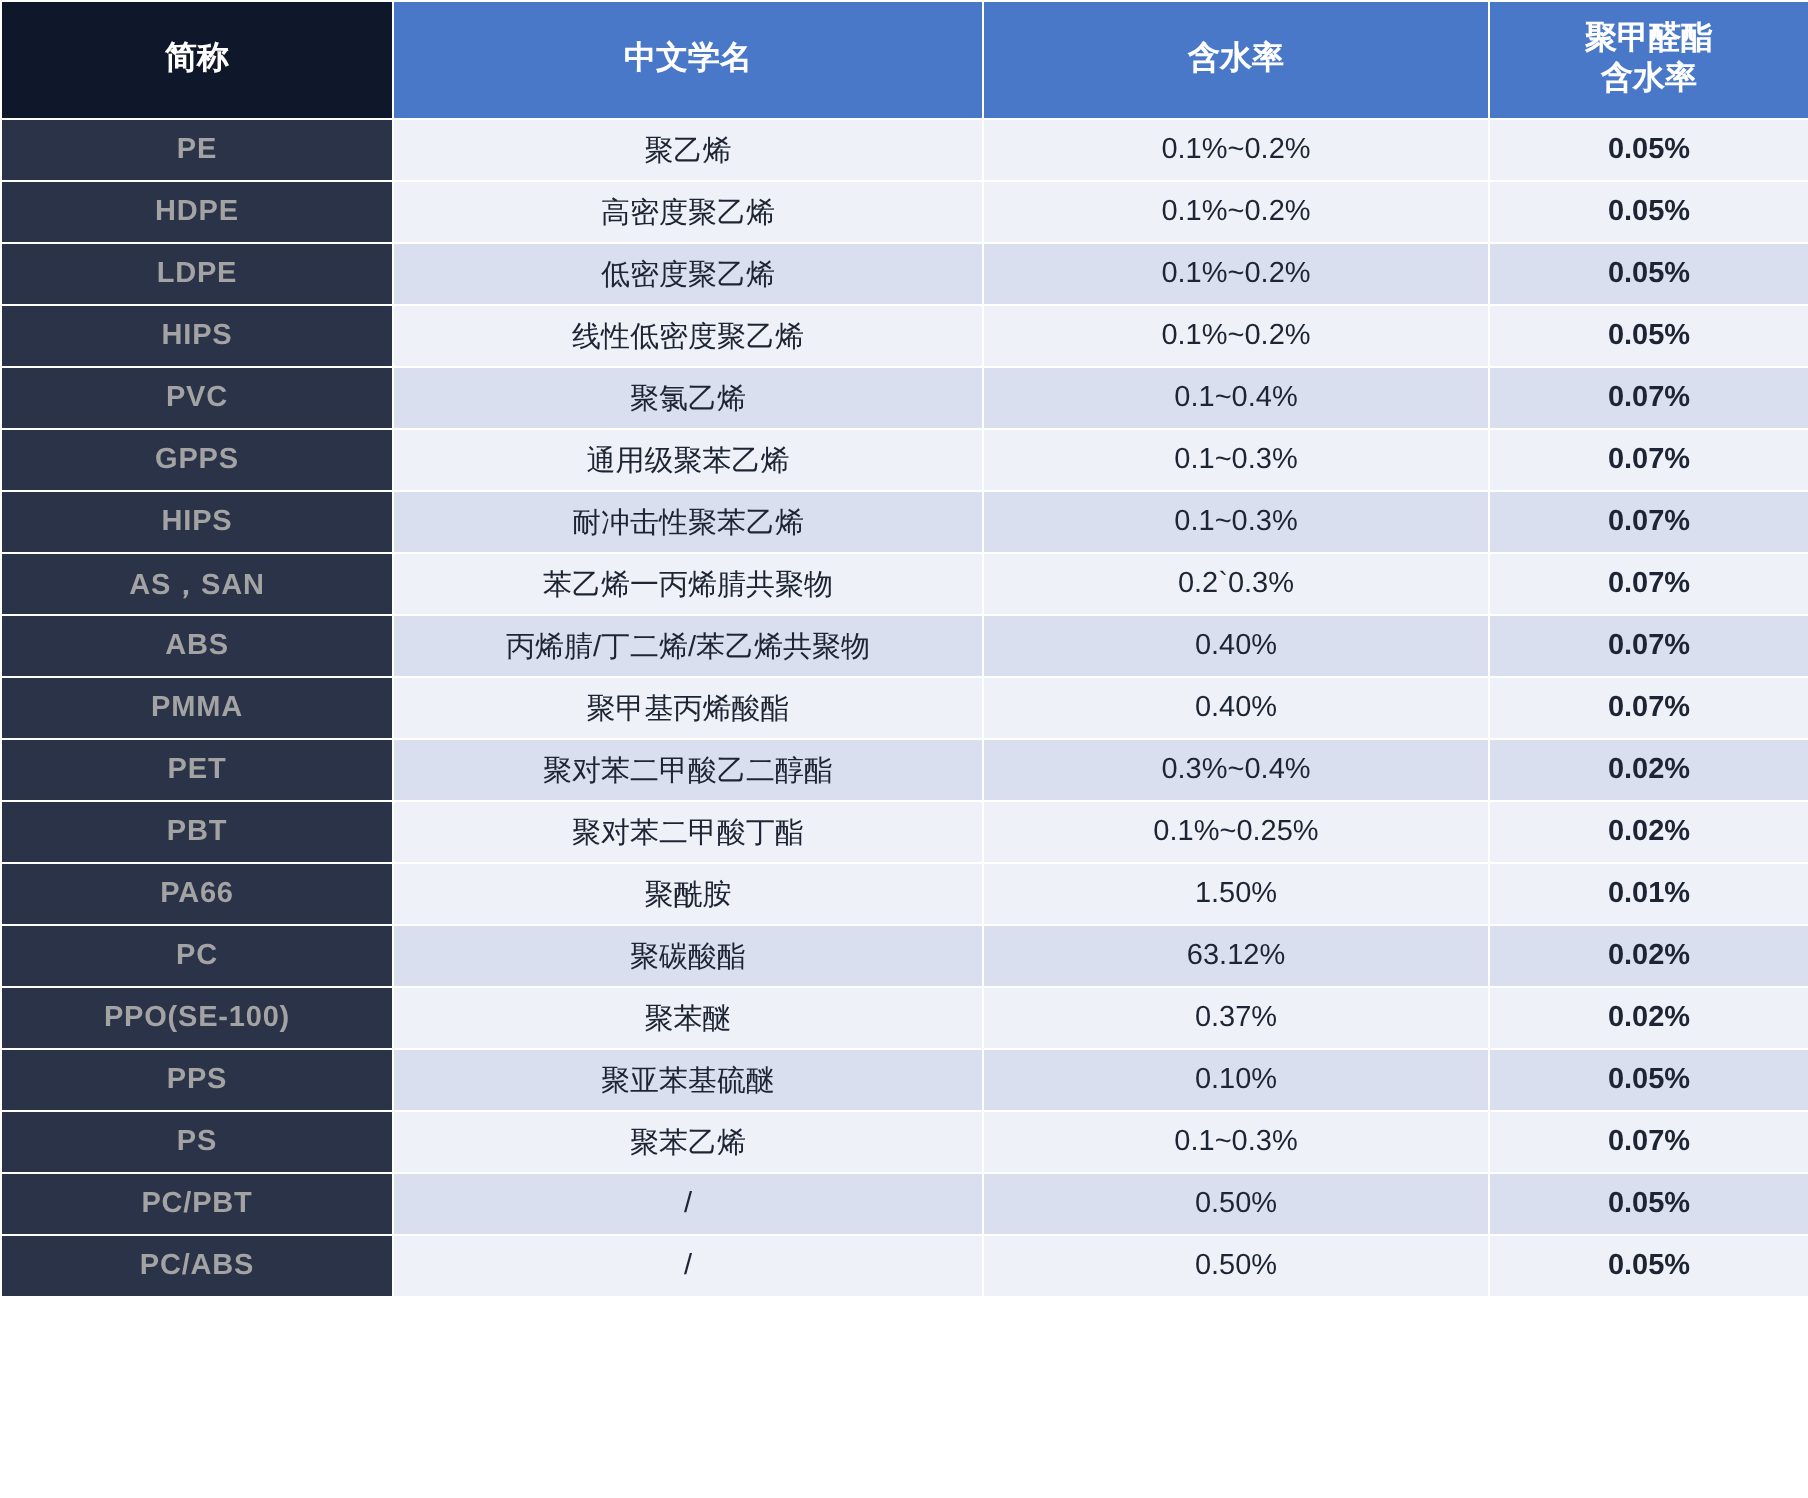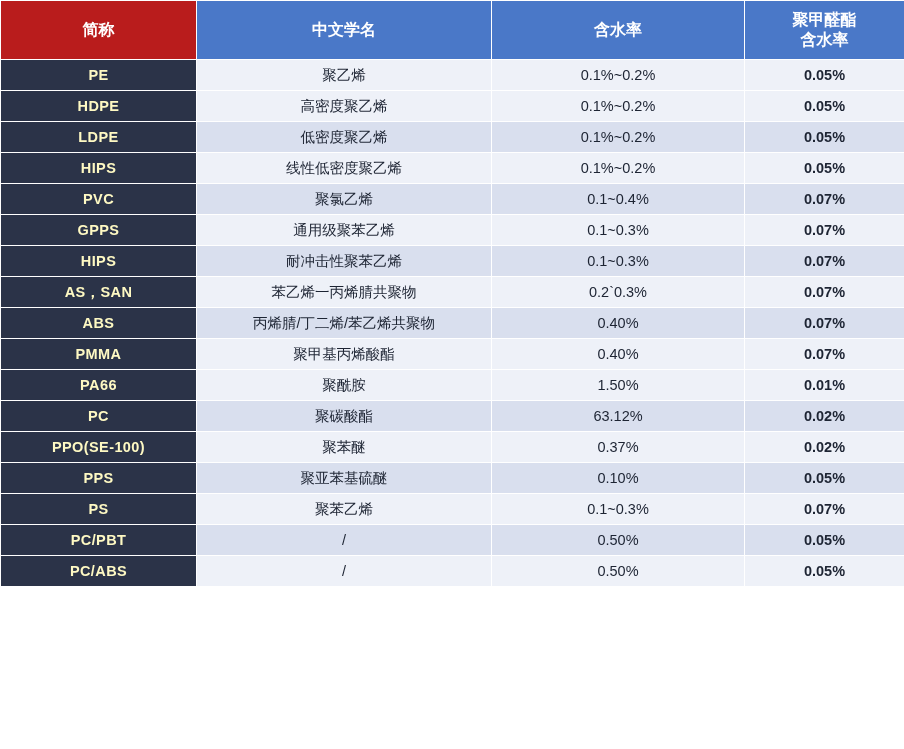--- a/index.html
+++ b/index.html
@@ -33,39 +33,39 @@
     font-size: 16px;
     font-weight: bold;
     color: #ffffff;
     text-align: center;
     vertical-align: middle;
     padding: 0 4px;
     border: 1px solid #ffffff;
     line-height: 1.25;
   }
   th.head-dark {
-    background: #b91c1c;
+    background: #0f172a;
   }
   th.head-blue {
     background: #4a78c8;
   }
 
   tbody td {
     height: 30px;
     font-size: 14.5px;
     text-align: center;
     vertical-align: middle;
     padding: 0 4px;
     border: 1px solid #ffffff;
     color: #1d2433;
     white-space: nowrap;
   }
   td.abbr {
     background: #2b3348;
-    color: #fef9c3;
+    color: #a3a3a3;
     font-weight: bold;
     letter-spacing: 0.4px;
   }
   tbody tr.odd td.name,
   tbody tr.odd td.moisture,
   tbody tr.odd td.allow {
     background: #eef1f8;
   }
   tbody tr.even td.name,
   tbody tr.even td.moisture,
@@ -153,20 +153,32 @@
           <td class="name">丙烯腈/丁二烯/苯乙烯共聚物</td>
           <td class="moisture">0.40%</td>
           <td class="allow">0.07%</td>
         </tr>
         <tr class="odd">
           <td class="abbr">PMMA</td>
           <td class="name">聚甲基丙烯酸酯</td>
           <td class="moisture">0.40%</td>
           <td class="allow">0.07%</td>
         </tr>
+        <tr class="even">
+          <td class="abbr">PET</td>
+          <td class="name">聚对苯二甲酸乙二醇酯</td>
+          <td class="moisture">0.3%~0.4%</td>
+          <td class="allow">0.02%</td>
+        </tr>
+        <tr class="odd">
+          <td class="abbr">PBT</td>
+          <td class="name">聚对苯二甲酸丁酯</td>
+          <td class="moisture">0.1%~0.25%</td>
+          <td class="allow">0.02%</td>
+        </tr>
         <tr class="odd">
           <td class="abbr">PA66</td>
           <td class="name">聚酰胺</td>
           <td class="moisture">1.50%</td>
           <td class="allow">0.01%</td>
         </tr>
         <tr class="even">
           <td class="abbr">PC</td>
           <td class="name">聚碳酸酯</td>
           <td class="moisture">63.12%</td>

